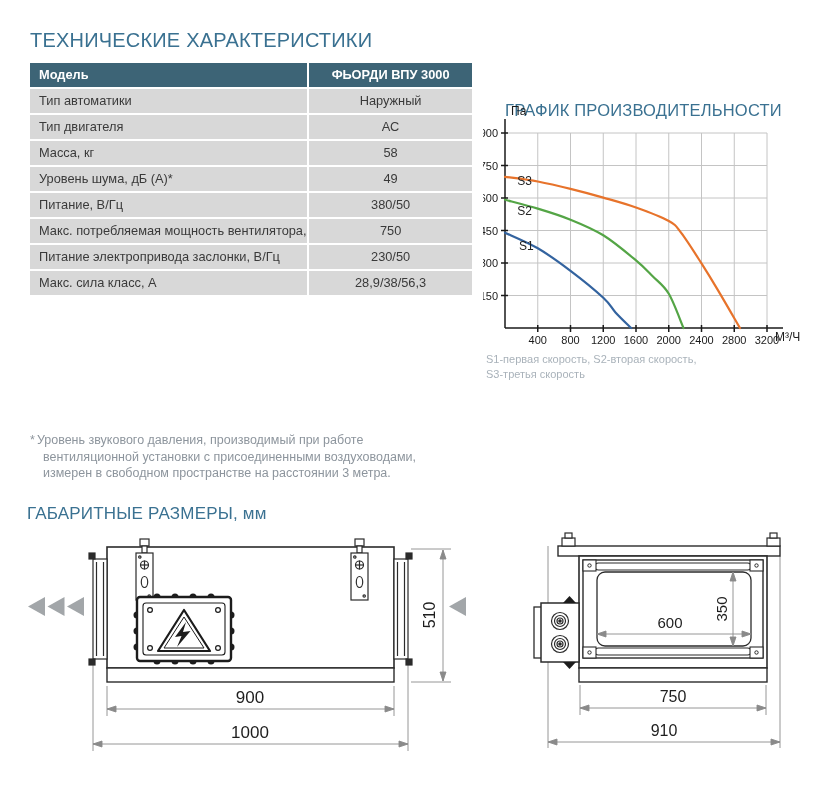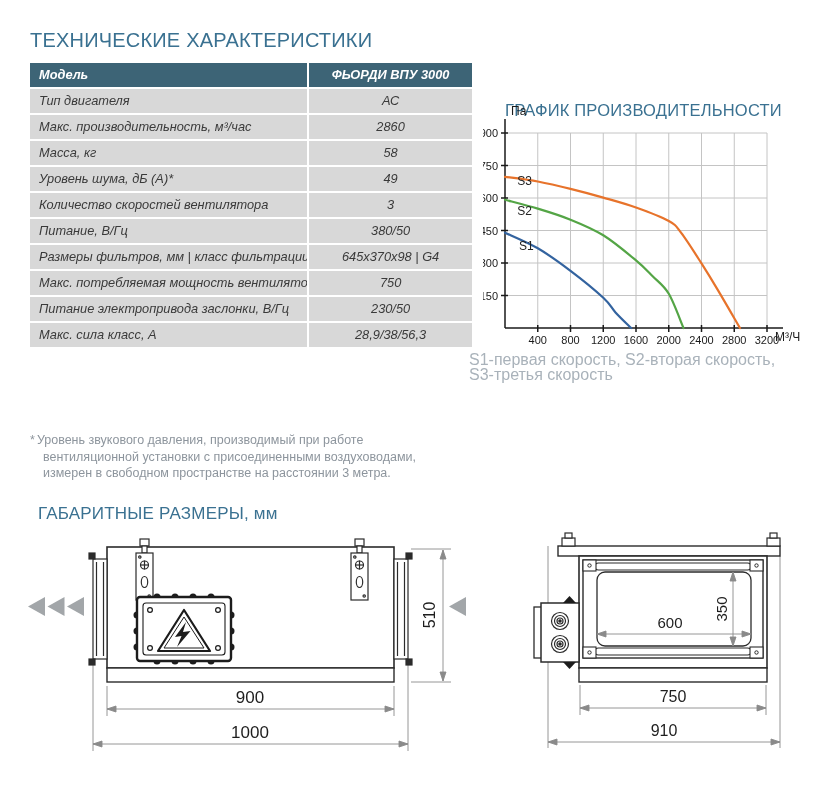--- a/index.html
+++ b/index.html
@@ -5,39 +5,39 @@
   html,body{margin:0;padding:0;}
   body{
     width:820px;height:812px;position:relative;background:#ffffff;
     font-family:"Liberation Sans","DejaVu Sans",sans-serif;overflow:hidden;
     -webkit-font-smoothing:antialiased;
   }
   .abs{position:absolute;}
   .sec-title{color:#3A7191;font-weight:normal;letter-spacing:.2px;}
   #tech-title{left:30px;top:29px;font-size:20px;}
   #chart-title{left:505px;top:85px;font-size:16.5px;margin-top:16px;}
-  #dims-title{left:38px;top:504px;font-size:17px;}
+  #dims-title{left:27px;top:504px;font-size:17px;}
 
   
   #spec-table{left:28px;top:61px;}
   table{border-collapse:separate;border-spacing:2px;width:446px;table-layout:fixed;}
   td{font-size:12.8px;line-height:16px;padding:4px 8px 4px 9px;color:#3A3A3A;background:#D8D8D8;
-     white-space:nowrap;overflow:hidden;font-style:italic;}
+     white-space:nowrap;overflow:hidden;}
   td.v{text-align:center;padding:4px 20px;}
   tr.hdr td{background:#3D6476;color:#ffffff;font-weight:bold;}
 
   
   #footnote{left:30px;top:432px;width:412px;font-size:12.5px;line-height:16.5px;color:#8D959D;
     text-indent:-13px;padding-left:13px;}
   .fn-marker{padding-right:2px;}
 
   
   #perf-chart{left:483px;top:103px;}
   svg text{font-family:"Liberation Sans","DejaVu Sans",sans-serif;}
-  #chart-caption{left:469px;top:352px;font-size:16px;line-height:15px;color:#A9B2BA;}
+  #chart-caption{left:486px;top:352px;font-size:11px;line-height:15px;color:#A9B2BA;}
 
   
   #side-view{left:25px;top:535px;}
   #front-view{left:520px;top:530px;}
 </style>
 </head>
 <body>
 
 <div class="abs sec-title" id="tech-title">ТЕХНИЧЕСКИЕ ХАРАКТЕРИСТИКИ</div>
 
@@ -45,47 +45,39 @@
   <table>
     <colgroup>
         <col style="width:63%">
         <col>
       </colgroup>
     <tbody id="spec-body">
       <tr class="hdr">
         <td class="p">Модель</td>
         <td class="v">ФЬОРДИ ВПУ 3000</td>
       </tr>
+    <tr>
+          <td class="p">Тип автоматики</td>
+          <td class="v">Наружный</td>
+        </tr>
         <tr>
           <td class="p">Тип двигателя</td>
           <td class="v">АС</td>
         </tr>
         <tr>
-          <td class="p">Макс. производительность, м³/час</td>
-          <td class="v">2860</td>
-        </tr>
-        <tr>
           <td class="p">Масса, кг</td>
           <td class="v">58</td>
         </tr>
         <tr>
           <td class="p">Уровень шума, дБ (А)*</td>
           <td class="v">49</td>
         </tr>
         <tr>
-          <td class="p">Количество скоростей вентилятора</td>
-          <td class="v">3</td>
-        </tr>
-        <tr>
           <td class="p">Питание, В/Гц</td>
           <td class="v">380/50</td>
-        </tr>
-        <tr>
-          <td class="p">Размеры фильтров, мм | класс фильтрации</td>
-          <td class="v">645x370x98 | G4</td>
         </tr>
         <tr>
           <td class="p">Макс. потребляемая мощность вентилятора, Вт</td>
           <td class="v">750</td>
         </tr>
         <tr>
           <td class="p">Питание электропривода заслонки, В/Гц</td>
           <td class="v">230/50</td>
         </tr>
         <tr>

